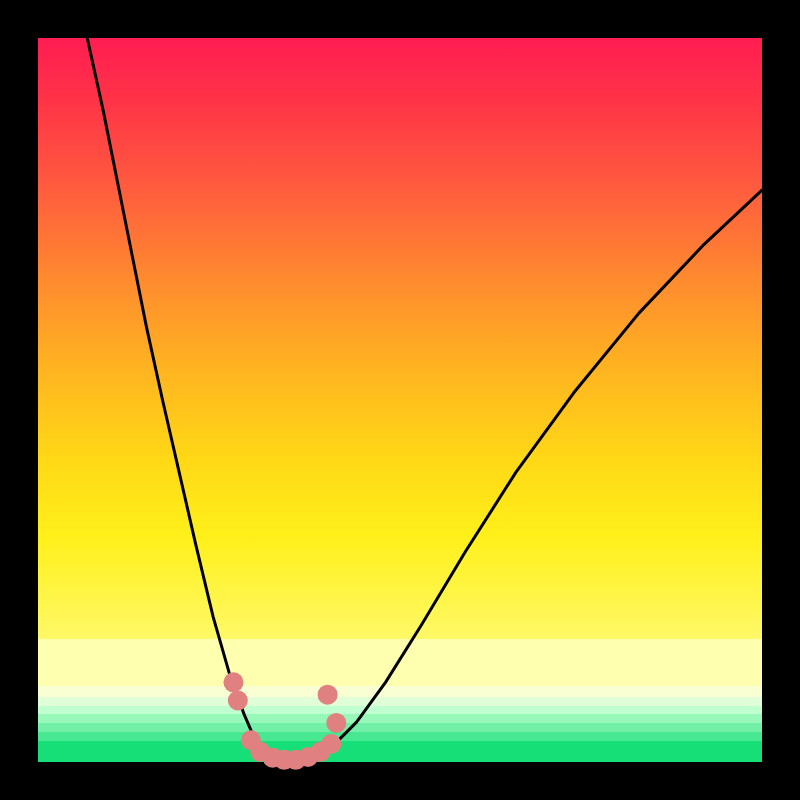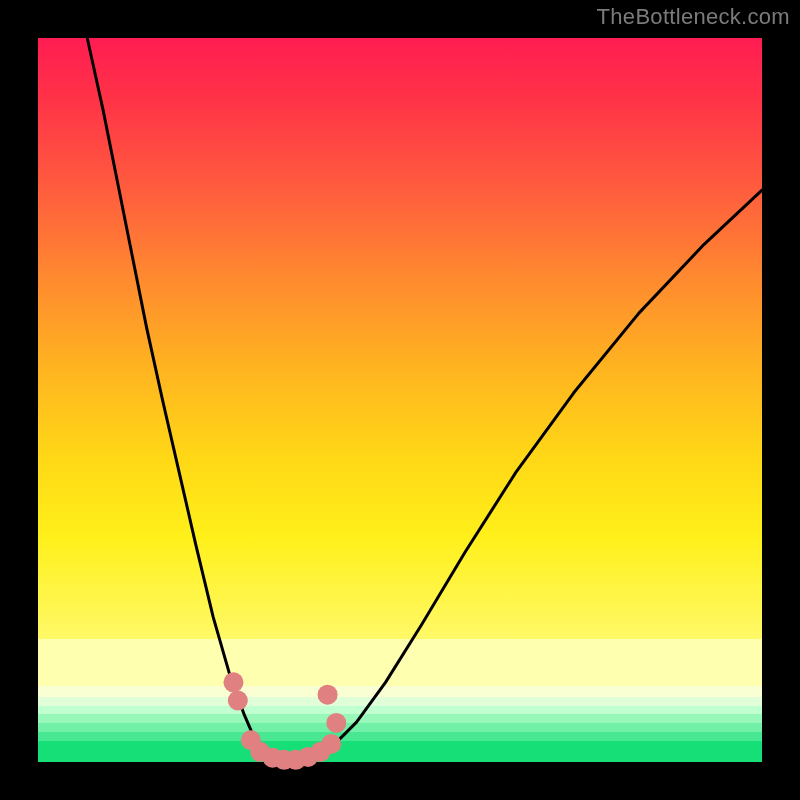--- a/index.html
+++ b/index.html
@@ -114,15 +114,14 @@
         <circle cx="246.16000000000003" cy="721.828" r="10" class="marker"></circle>
         <circle cx="257.744" cy="721.828" r="10" class="marker"></circle>
         <circle cx="270.052" cy="718.932" r="10" class="marker"></circle>
         <circle cx="282.36" cy="713.864" r="10" class="marker"></circle>
         <circle cx="293.22" cy="705.9" r="10" class="marker"></circle>
         <circle cx="298.288" cy="684.904" r="10" class="marker"></circle>
         <circle cx="289.6" cy="656.668" r="10" class="marker"></circle>
       </g>
   </svg>
 
-  <div class="watermark">TheBottleneck.com</div>
 
 </div>
 
 </body></html>

